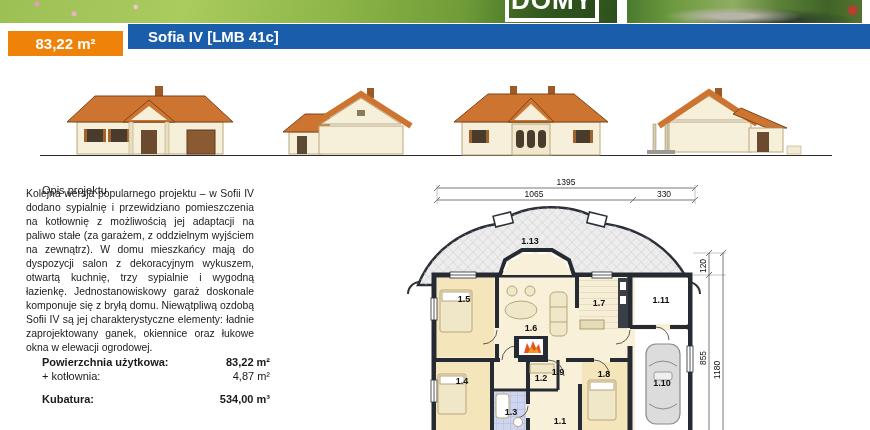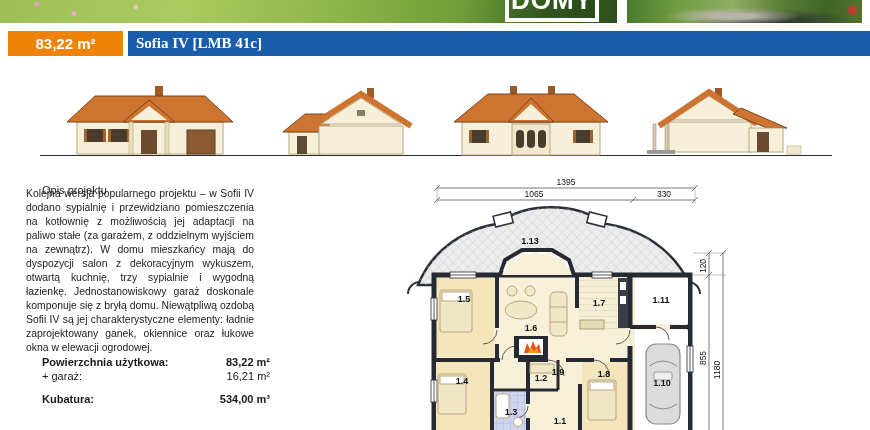--- a/index.html
+++ b/index.html
@@ -22,22 +22,22 @@
       radial-gradient(ellipse at 62% 90%, #30402b 0 14%, rgba(0,0,0,0) 40%),
       linear-gradient(90deg,#4a7a2e,#6e9a40 20%,#8fae62 45%,#5d8038 65%,#3f6426 85%,#54722f);}
   .brand-logo{left:505px;top:-22px;width:94px;height:44px;border:4px solid #fff;
     box-sizing:border-box;display:flex;align-items:center;justify-content:center;
     background:rgba(20,40,16,.25);}
   .brand-logo span{color:#fff;font-weight:700;font-size:26px;letter-spacing:1px;line-height:1;}
 
   
   .area-badge{left:8px;top:31px;width:115px;height:25px;background:#ef830a;color:#fff;
     display:flex;align-items:center;justify-content:center;font-size:15px;font-weight:700;}
-  .title-bar{left:128px;top:31px;width:742px;height:25px;background:#1a5dab;color:#fff;
-    display:flex;align-items:center;font-size:15px;font-weight:700;padding-left:8px;box-sizing:border-box;font-family:Liberation Serif, serif;}
+  .title-bar{left:128px;top:24px;width:742px;height:25px;background:#1a5dab;color:#fff;
+    display:flex;align-items:center;font-size:15px;font-weight:700;padding-left:20px;box-sizing:border-box;}
 
   
   .ground-line{left:40px;top:155px;width:792px;height:1.3px;background:#2a2a2a;}
   .elev{position:absolute;}
 
   
   .desc-head{left:42px;top:184px;width:228px;font-size:11px;font-weight:400;}
   .desc-body{left:26px;top:187px;width:228px;font-size:10.4px;line-height:14px;text-align:justify;}
 
   
@@ -139,22 +139,22 @@
 
 <div class="abs desc-head">Opis projektu</div>
 <div class="abs desc-body">Kolejna wersja popularnego projektu – w Sofii IV dodano sypialnię i przewidziano pomieszczenia na kotłownię z możliwością jej adaptacji na paliwo stałe (za garażem, z oddzielnym wyjściem na zewnątrz). W domu mieszkańcy mają do dyspozycji salon z dekoracyjnym wykuszem, otwartą kuchnię, trzy sypialnie i wygodną łazienkę. Jednostanowiskowy garaż doskonale komponuje się z bryłą domu. Niewątpliwą ozdobą Sofii IV są jej charakterystyczne elementy: ładnie zaprojektowany ganek, okiennice oraz łukowe okna w elewacji ogrodowej.</div>
 
 <div class="abs areas">
   <div class="arow main">
     <span>Powierzchnia użytkowa:</span>
     <span>83,22 m²</span>
   </div>
   <div class="arow">
-    <span>+ garaż:</span>
-    <span>16,21 m²</span>
+    <span>+ kotłownia:</span>
+    <span>4,87 m²</span>
   </div>
   <div class="arow kub">
     <span>Kubatura:</span>
     <span>534,00 m³</span>
   </div>
 </div>
 
 <svg class="abs plan" width="372" height="252" viewBox="0 0 372 252">
   <defs>
     <pattern id="hx1" width="7" height="7" patternUnits="userSpaceOnUse" patternTransform="rotate(45)">

